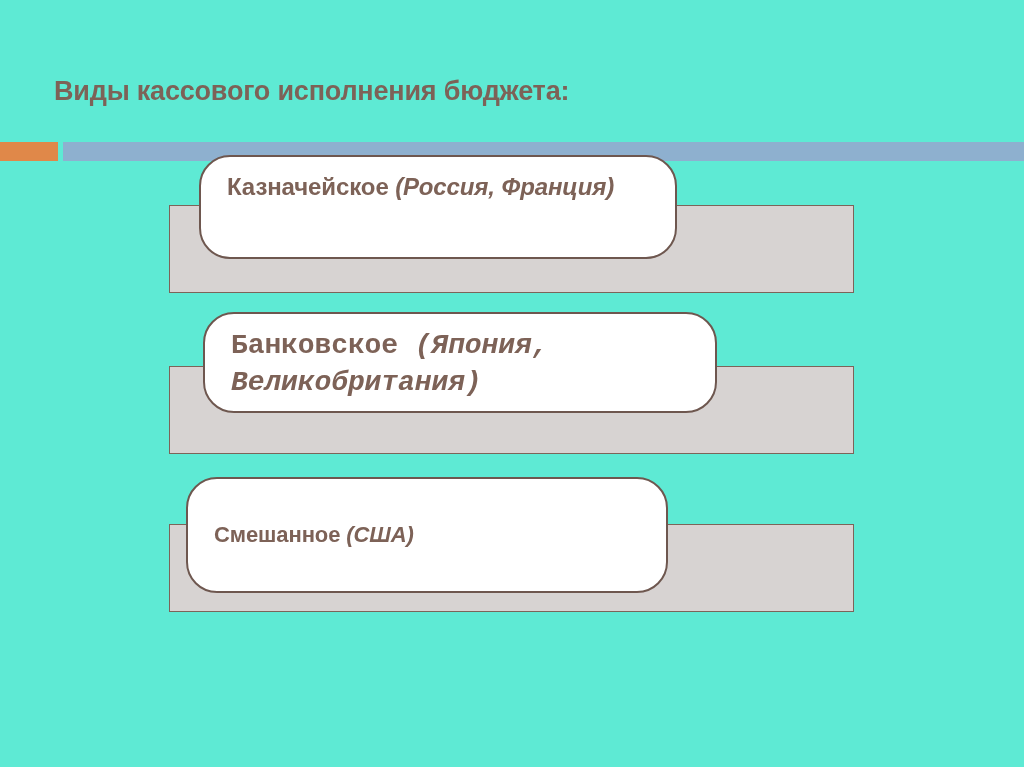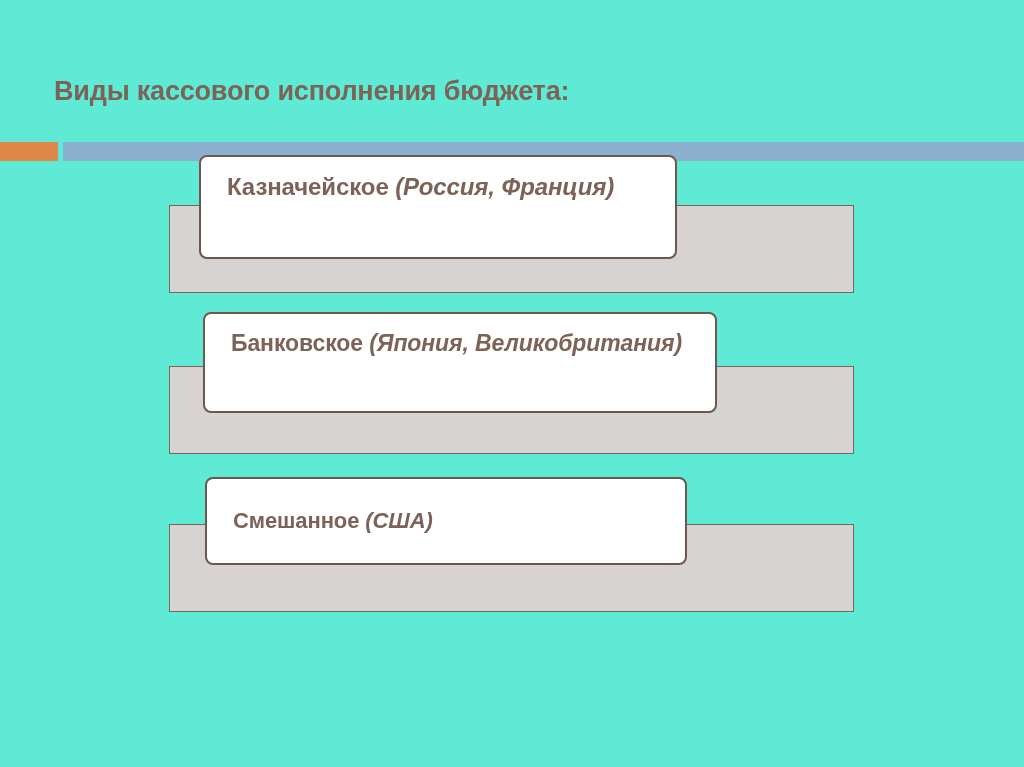--- a/index.html
+++ b/index.html
@@ -72,45 +72,45 @@
   }
 
   .band-1 { left: 169px; top: 205px; width: 685px; height: 88px; }
   .band-2 { left: 169px; top: 366px; width: 685px; height: 88px; }
   .band-3 { left: 169px; top: 524px; width: 685px; height: 88px; }
 
   .callout {
     position: absolute;
     background: #ffffff;
     border: 2.4px solid #6e574f;
-    border-radius: 8px;
+    border-radius: 31px;
     box-sizing: border-box;
     display: flex;
     align-items: flex-start;
     padding: 14px 16px 14px 26px;
   }
 
   .callout-1 { left: 199px; top: 155px; width: 478px; height: 104px; }
   .callout-2 { left: 203px; top: 312px; width: 514px; height: 101px; }
-  .callout-3 { left: 205px; top: 477px; width: 482px; height: 88px; }
+  .callout-3 { left: 186px; top: 477px; width: 482px; height: 116px; }
 
   .callout-text {
     font-size: 24px;
     font-weight: bold;
     color: #7d6257;
     line-height: 1.32;
     letter-spacing: -0.1px;
   }
   .callout-3 .callout-text {
     font-size: 22px;
     align-self: center;
   }
   .callout-3 { align-items: center; }
 
-  .callout-2 .callout-text { font-size: 23px; }
+  .callout-2 .callout-text { font-size: 28px; font-family: Liberation Mono, monospace; }
 
   .lbl-italic {
     font-style: italic;
     font-weight: bold;
   }
 </style>
 </head>
 <body>
 
 <div id="slide">

